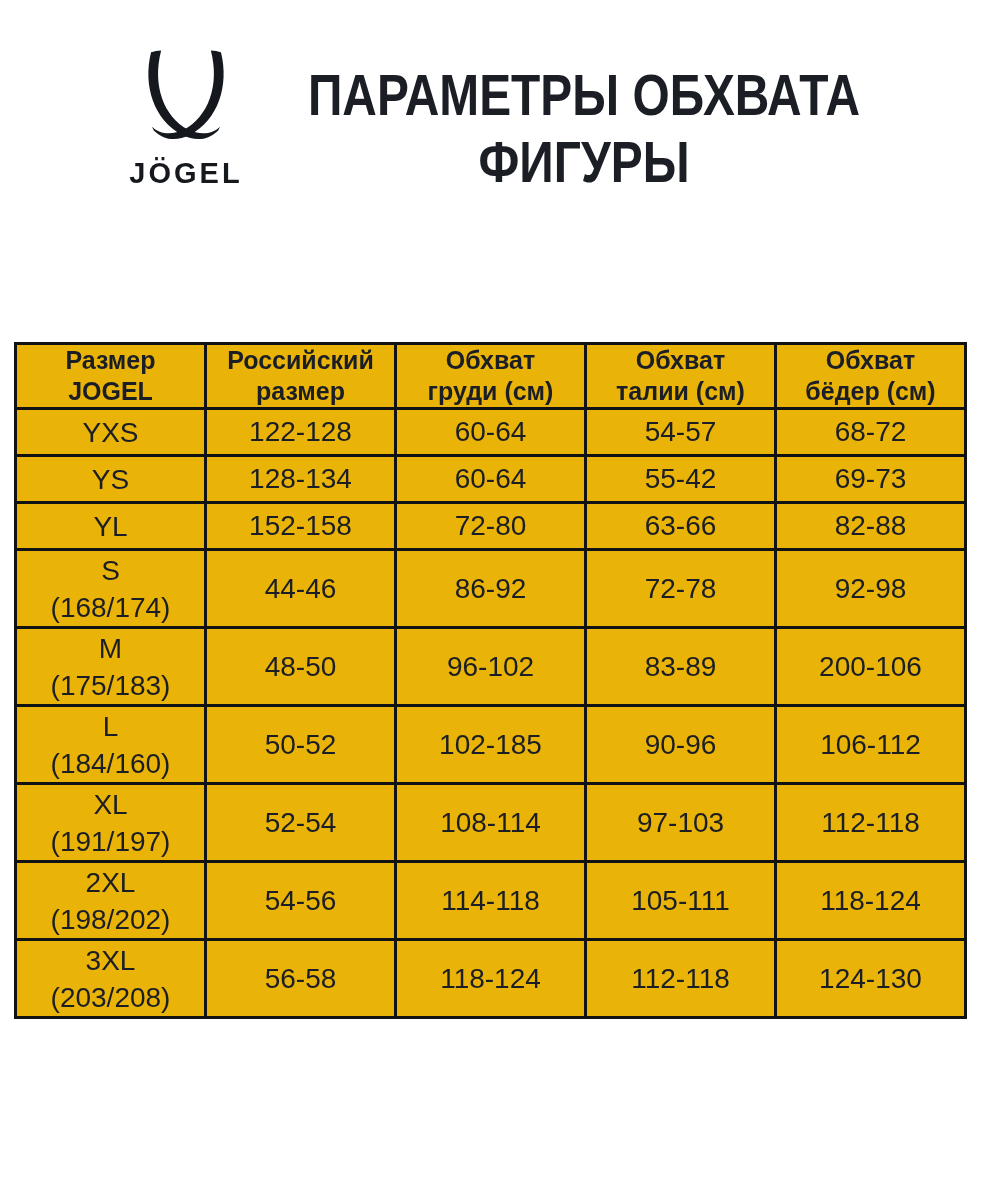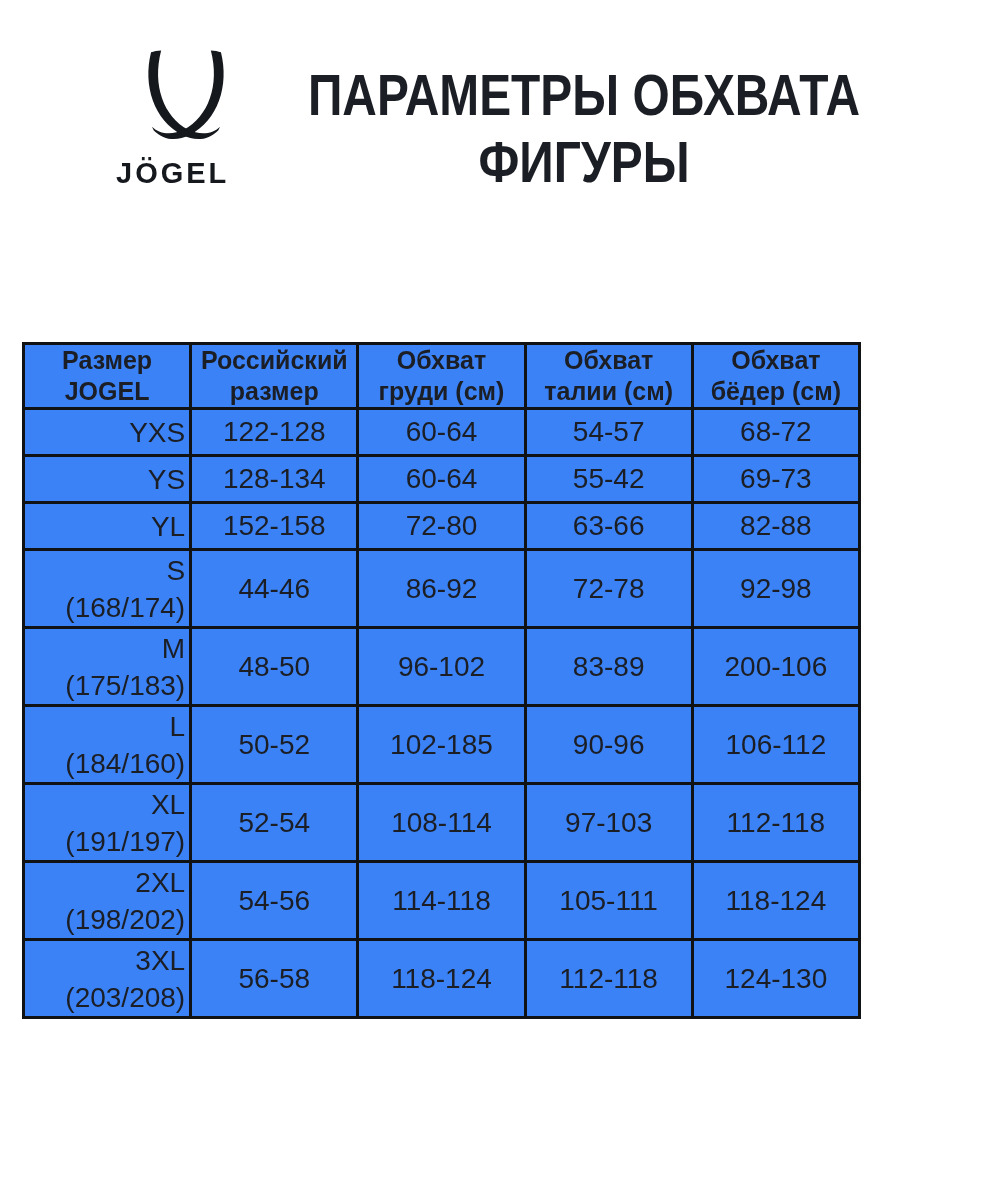--- a/index.html
+++ b/index.html
@@ -12,20 +12,21 @@
     color: #1c2026;
     overflow: hidden;
   }
 
   
   .logo {
     position: absolute;
     left: 116px;
     top: 50px;
     width: 140px;
+    text-align: center;
   }
   .logo .emblem { display: block; margin: 0 auto; width: 92px; height: 102px; }
   .logo .wordmark {
     margin-top: 5px;
     font-size: 29px;
     font-weight: bold;
     letter-spacing: 3px;
     color: #15181d;
     white-space: nowrap;
   }
@@ -43,26 +44,26 @@
     letter-spacing: 0px;
     color: #1b1e24;
     transform: scaleX(0.84);
     transform-origin: 50% 0;
     white-space: nowrap;
   }
 
   
   table.size-table {
     position: absolute;
-    left: 22px;
+    left: 14px;
     top: 342px;
-    width: 839px;
+    width: 953px;
     border-collapse: collapse;
     table-layout: fixed;
-    background: #3b82f6;
+    background: #eab308;
   }
   .size-table th, .size-table td {
     border: 3px solid #101214;
     text-align: center;
     vertical-align: middle;
     padding: 0 4px;
     color: #1b1e24;
   }
   .size-table th {
     height: 62px;
@@ -70,21 +71,21 @@
     font-weight: bold;
     line-height: 31px;
   }
   .size-table td {
     height: 44px;
     font-size: 28px;
     font-weight: normal;
     line-height: 36px;
   }
   .size-table tr.double td { height: 75px; }
-  .cell-size-wrap div { line-height: 37px; text-align: right; }
+  .cell-size-wrap div { line-height: 37px; }
 </style>
 </head>
 <body>
 
 <div class="page">
 
   <div class="logo">
     <svg class="emblem" viewBox="0 0 100 110" aria-hidden="true">
       <path fill="#15181d" d="M 12 2
         C 3 38, 15 76, 46 92

